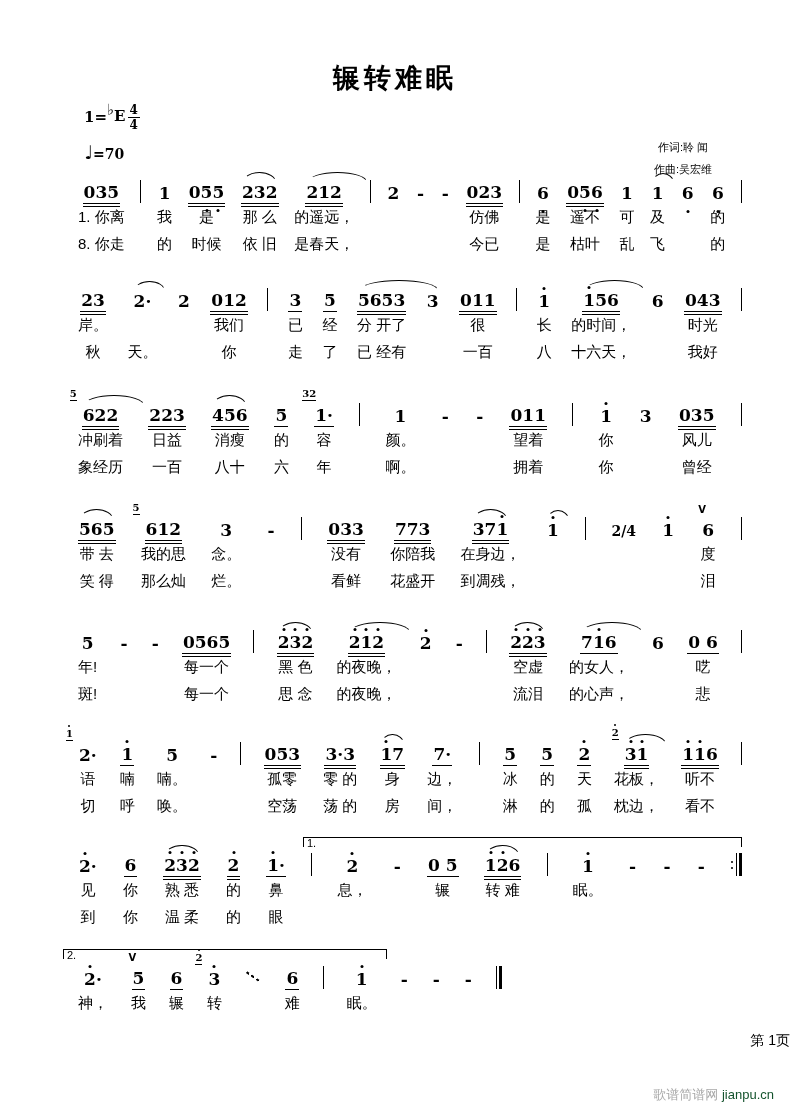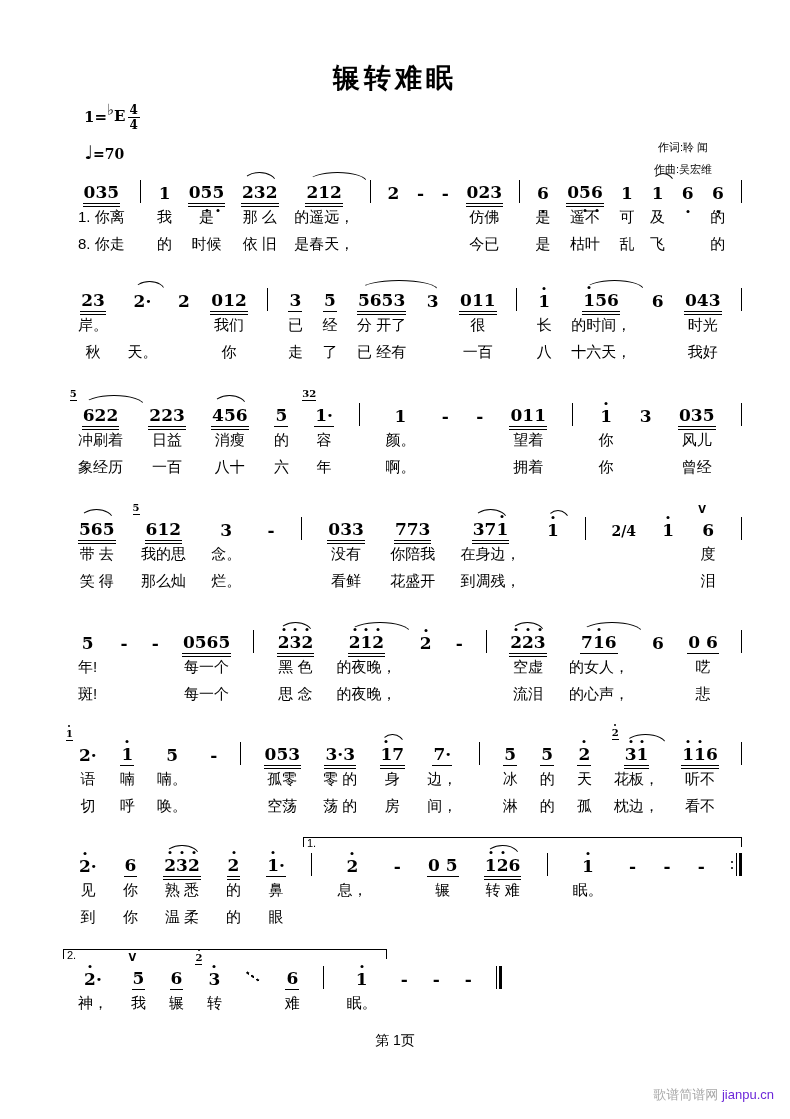--- a/index.html
+++ b/index.html
@@ -60,23 +60,23 @@
   .blthin{width:1px;height:23px;background:#000;}
   .blthick{width:3px;height:23px;background:#000;margin-left:2px;}
 
   .lyric{height:27px;display:flex;align-items:center;justify-content:center;
          font-size:15px;white-space:pre;}
 
   .volta{position:absolute;height:9px;border-top:1px solid #000;
          border-left:1px solid #000;border-right:1px solid #000;}
   .volta span{position:absolute;left:3px;top:0px;font-size:11px;line-height:1;}
 
-  .pagefoot{position:absolute;top:1032px;left:0;right:0;text-align:center;font-size:14px;}
+  .pagefoot{position:absolute;top:1032px;left:0;right:0;text-align:right;font-size:14px;}
   .watermark{position:absolute;top:1086px;right:16px;font-size:13px;color:#a8a8a8;}
-  .watermark .wurl{color:#6d28d9;}
+  .watermark .wurl{color:#14532d;}
 </style>
 </head>
 <body>
 
 <div class="sheet">
 
   <div class="title">辗转难眠</div>
 
   <div class="keyblock">
     <div class="keyrow">

